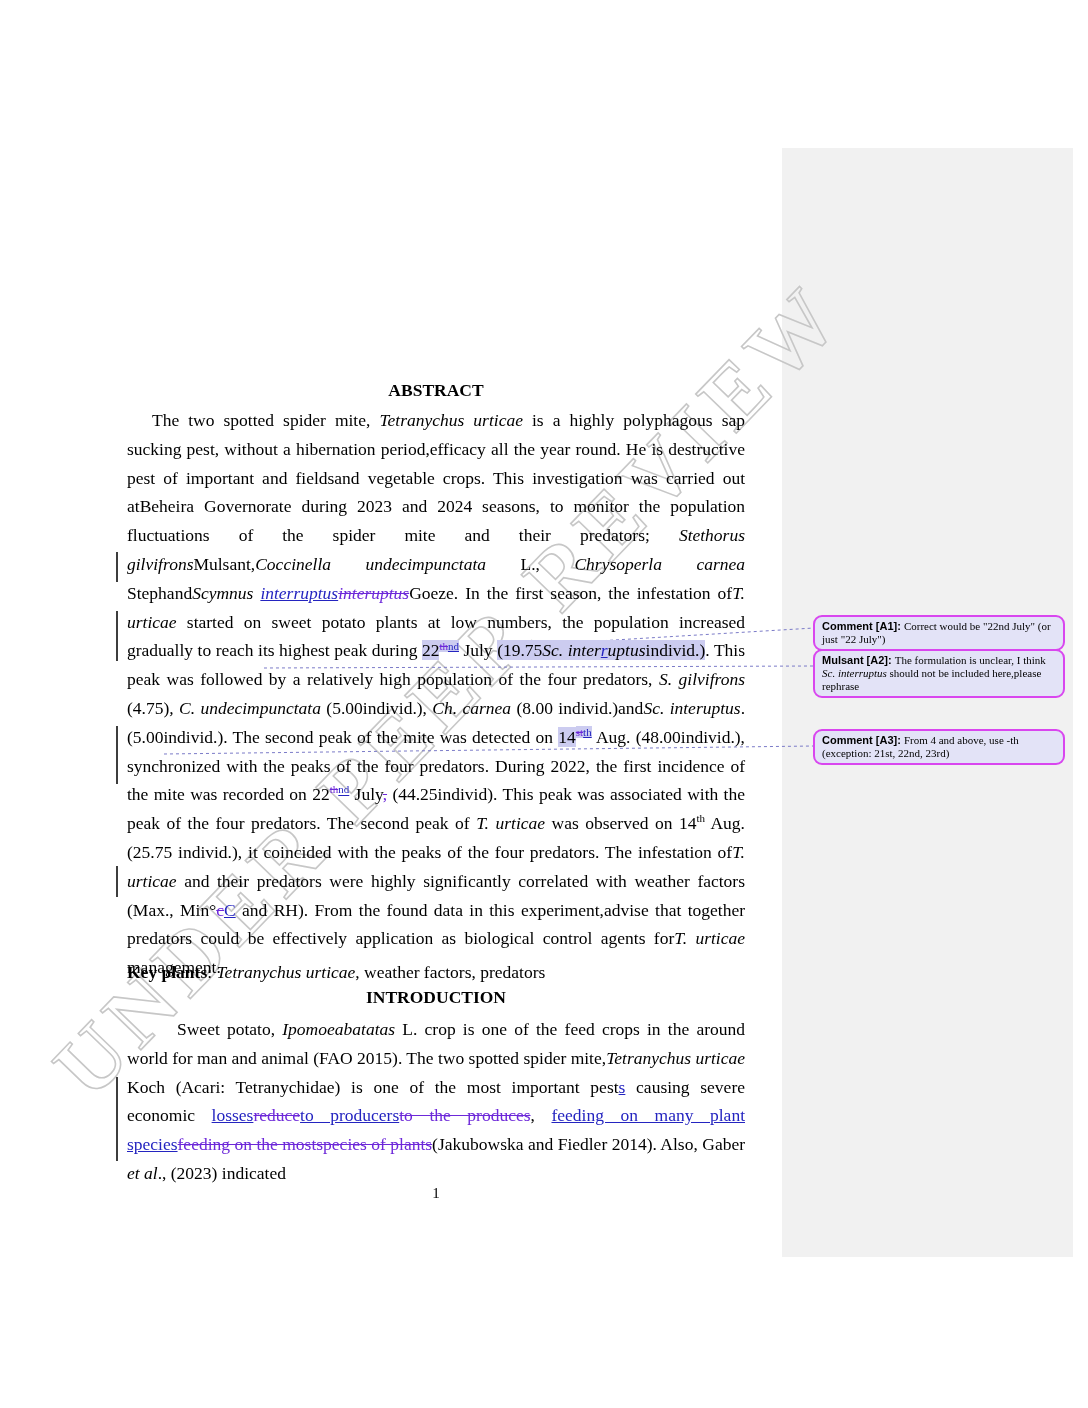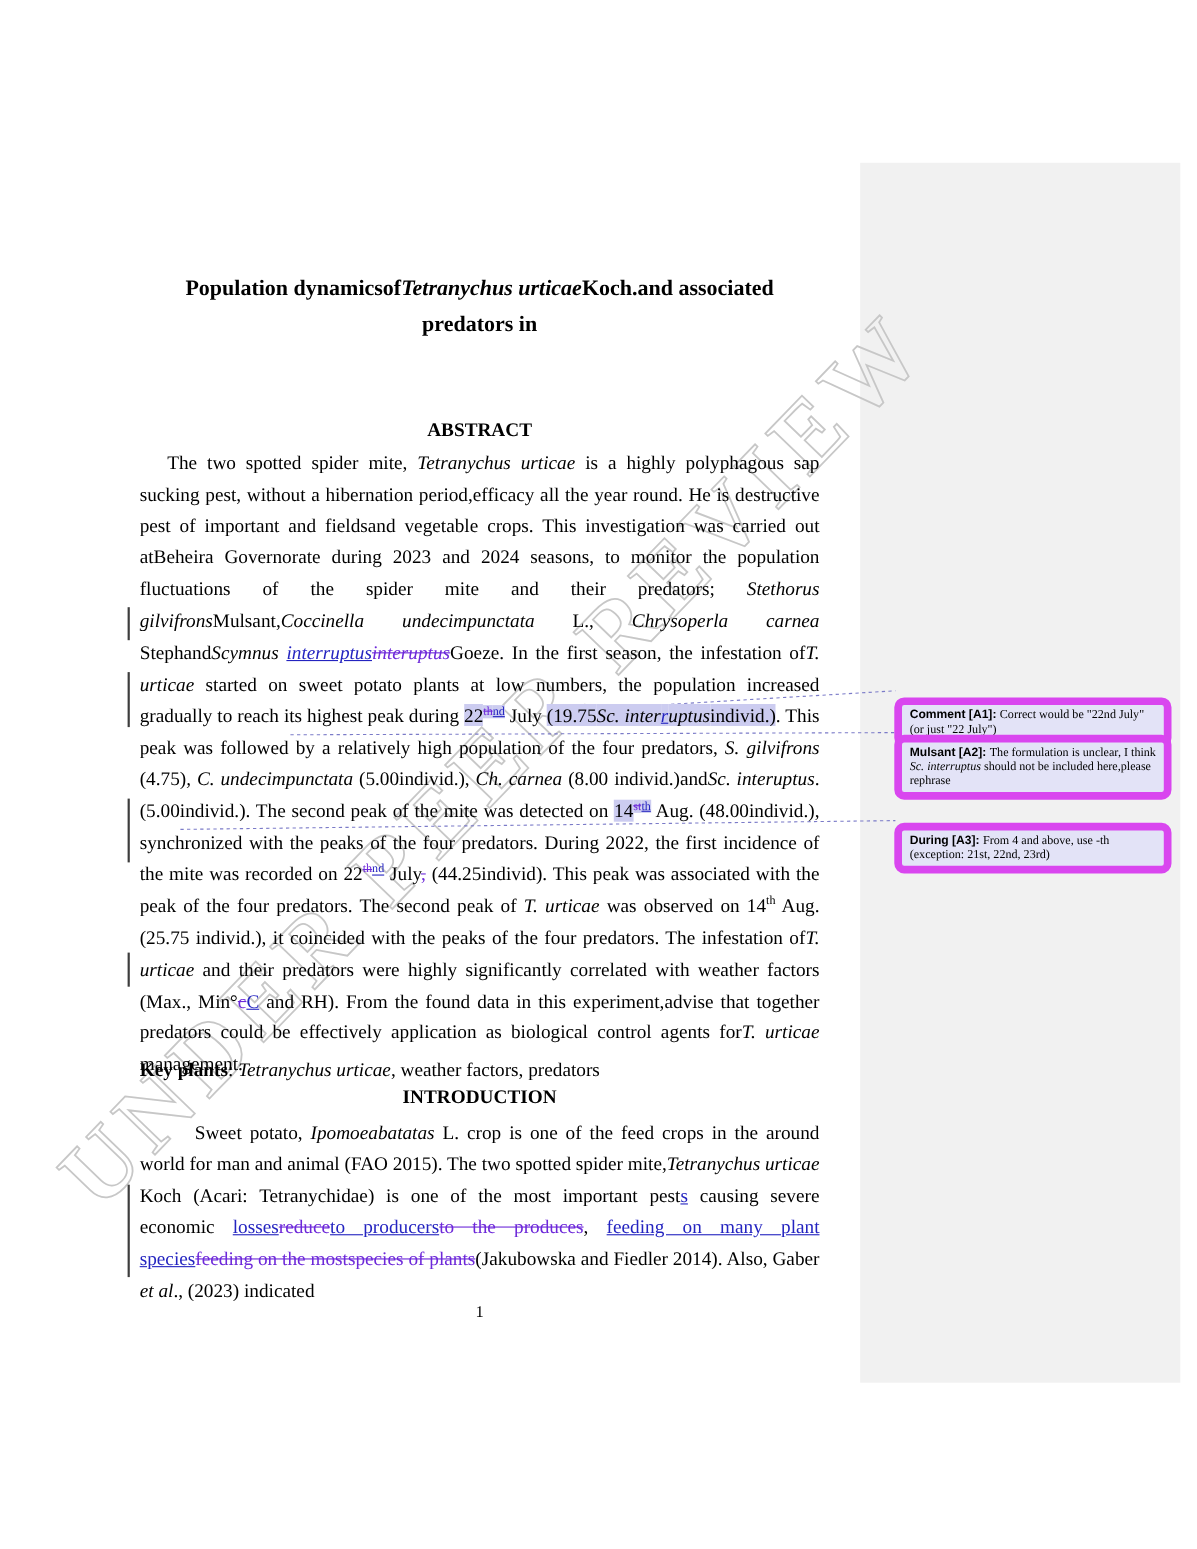--- a/index.html
+++ b/index.html
@@ -53,23 +53,23 @@
   
   .change-bar{position:absolute;left:116px;width:2px;background:#3d3d3d;z-index:2;}
   .cb1{top:552px;height:30px;}
   .cb2{top:611px;height:50px;}
   .cb3{top:726px;height:58px;}
   .cb4{top:866px;height:31px;}
   .cb5{top:1077px;height:84px;}
   
   .comment-box{
     position:absolute;left:813px;width:252px;box-sizing:border-box;
-    background:#e3e3f7;border:7px solid #d946ef;border-radius:9px;
+    background:#e3e3f7;border:2px solid #d946ef;border-radius:9px;
     padding:3px 6px 3px 7px;
-    font-size:11px;line-height:13px;z-index:3;margin-top:19px;
+    font-size:11px;line-height:13px;z-index:3;
   }
   .comment-box .label{
     font-family:"Liberation Sans","DejaVu Sans",sans-serif;
     font-weight:bold;font-size:11px;
   }
   .comment-a1{top:615px;min-height:31px;}
   .comment-a2{top:649px;min-height:44px;}
   .comment-a3{top:729px;min-height:32px;}
   .leader-svg{position:absolute;left:0;top:0;z-index:2;pointer-events:none;}
 </style>
@@ -87,21 +87,20 @@
 </svg>
 
 <div class="change-bar cb1"></div>
 <div class="change-bar cb2"></div>
 <div class="change-bar cb3"></div>
 <div class="change-bar cb4"></div>
 <div class="change-bar cb5"></div>
 
 <div class="content">
   <div class="doc-title">
-    <div><span>Population dynamicsof</span><span class="i">Tetranychus urticae</span><span>Koch.and associated predators in</span></div>
   </div>
 
   <div class="heading heading-abstract">ABSTRACT</div>
 
   <div class="para para-abstract"><span>The two spotted spider mite, </span><span class="i">Tetranychus urticae</span><span> is a highly polyphagous sap sucking pest, without a hibernation period,efficacy all the year round. He is destructive pest of important and fieldsand vegetable crops. This investigation was carried out atBeheira Governorate during 2023 and 2024 seasons, to monitor the population fluctuations of the spider mite and their predators; </span><span class="i">Stethorus gilvifrons</span><span>Mulsant,</span><span class="i">Coccinella undecimpunctata</span><span> L., </span><span class="i">Chrysoperla carnea</span><span> Stephand</span><span class="i">Scymnus </span><span class="i ins">interruptus</span><span class="i del">interuptus</span><span>Goeze. In the first season, the infestation of</span><span class="i">T. urticae</span><span> started on sweet potato plants at low numbers, the population increased gradually to reach its highest peak during </span><span class="hl">22</span><span class="hl sup del">th</span><span class="hl sup ins">nd</span><span> July </span><span class="hl">(19.75</span><span class="hl i">Sc. inter</span><span class="hl i ins">r</span><span class="hl i">uptus</span><span class="hl">individ.)</span><span>. This peak was followed by a relatively high population of the four predators, </span><span class="i">S. gilvifrons</span><span> (4.75)</span><span class="i">, </span><span class="i">C. undecimpunctata</span><span> (5.00individ.), </span><span class="i">Ch. carnea</span><span> (8.00 individ.)and</span><span class="i">Sc. interuptus</span><span>. (5.00individ.). The second peak of the mite was detected on </span><span class="hl">14</span><span class="hl sup del">st</span><span class="hl sup ins">th</span><span> Aug. (48.00individ.), synchronized with the peaks of the four predators. During 2022, the first incidence of the mite was recorded on 22</span><span class="sup del">th</span><span class="sup ins">nd</span><span> July</span><span class="del">,</span><span> (44.25individ). This peak was associated with the peak of the four predators. The second peak of </span><span class="i">T. urticae</span><span> was observed on 14</span><span class="sup">th</span><span> Aug.(25.75 individ.), it coincided with the peaks of the four predators. The infestation of</span><span class="i">T. urticae</span><span> and their predators were highly significantly correlated with weather factors (Max., Min°</span><span class="del">c</span><span class="ins">C</span><span> and RH). From the found data in this experiment,advise that together predators could be effectively application as biological control agents for</span><span class="i">T. urticae</span><span> management.</span></div>
 
   <div class="para para-keywords"><span class="b">Key plants</span><span>:  </span><span class="i">Tetranychus urticae</span><span>, weather factors, predators</span></div>
 
   <div class="heading heading-introduction">INTRODUCTION</div>
 
@@ -110,14 +109,14 @@
   <div class="page-number">1</div>
 </div>
 
 <div class="comment-box comment-a1">
   <span class="label">Comment [A1]: </span><span><span>Correct would be "22nd July" (or just "22 July")</span></span>
 </div>
 <div class="comment-box comment-a2">
   <span class="label">Mulsant [A2]: </span><span><span>The formulation is unclear, I think </span><span class="i">Sc. interruptus</span><span> should not be included here,please rephrase</span></span>
 </div>
 <div class="comment-box comment-a3">
-  <span class="label">During [A3]: </span><span><span>From 4 and above, use -th (exception: 21st, 22nd, 23rd)</span></span>
+  <span class="label">Comment [A3]: </span><span><span>From 4 and above, use -th (exception: 21st, 22nd, 23rd)</span></span>
 </div>
 
 </body></html>

